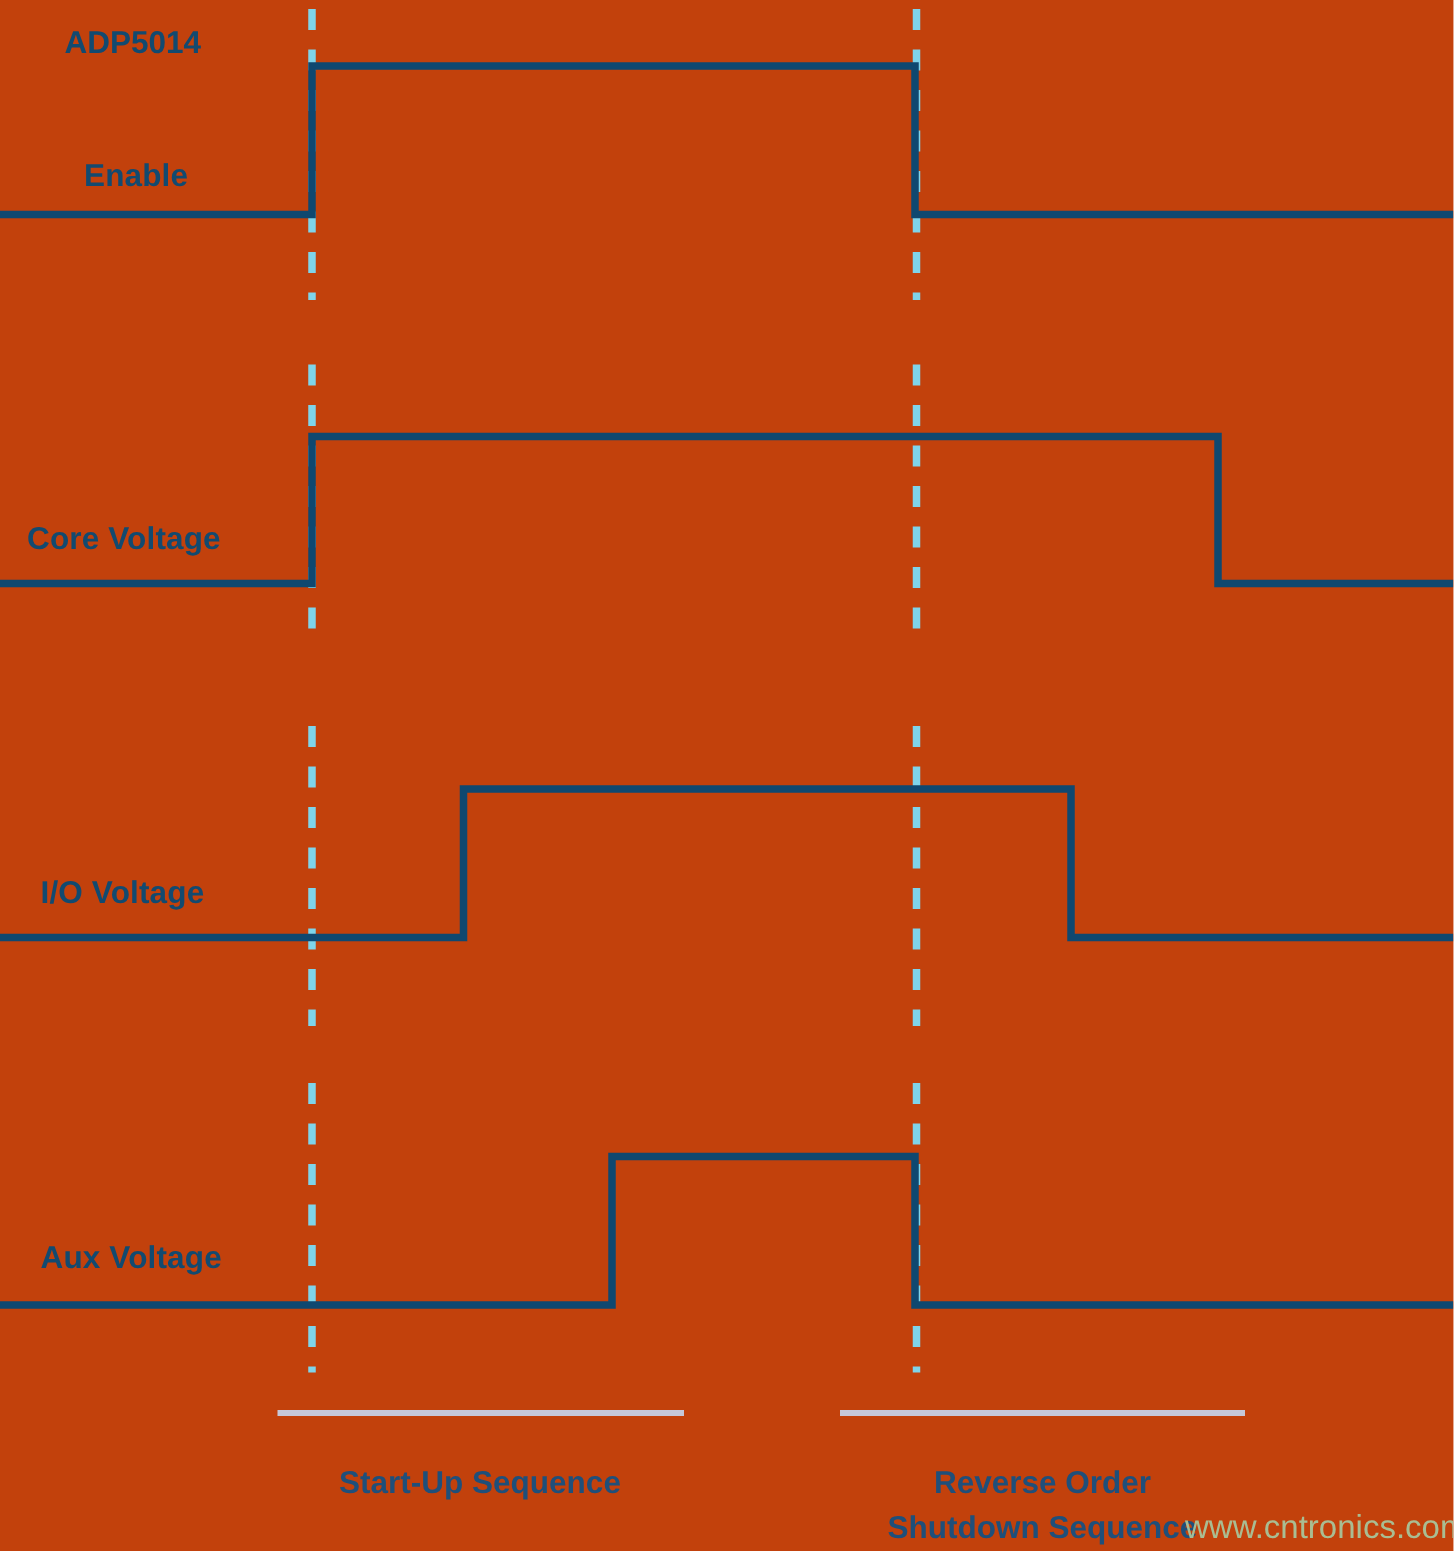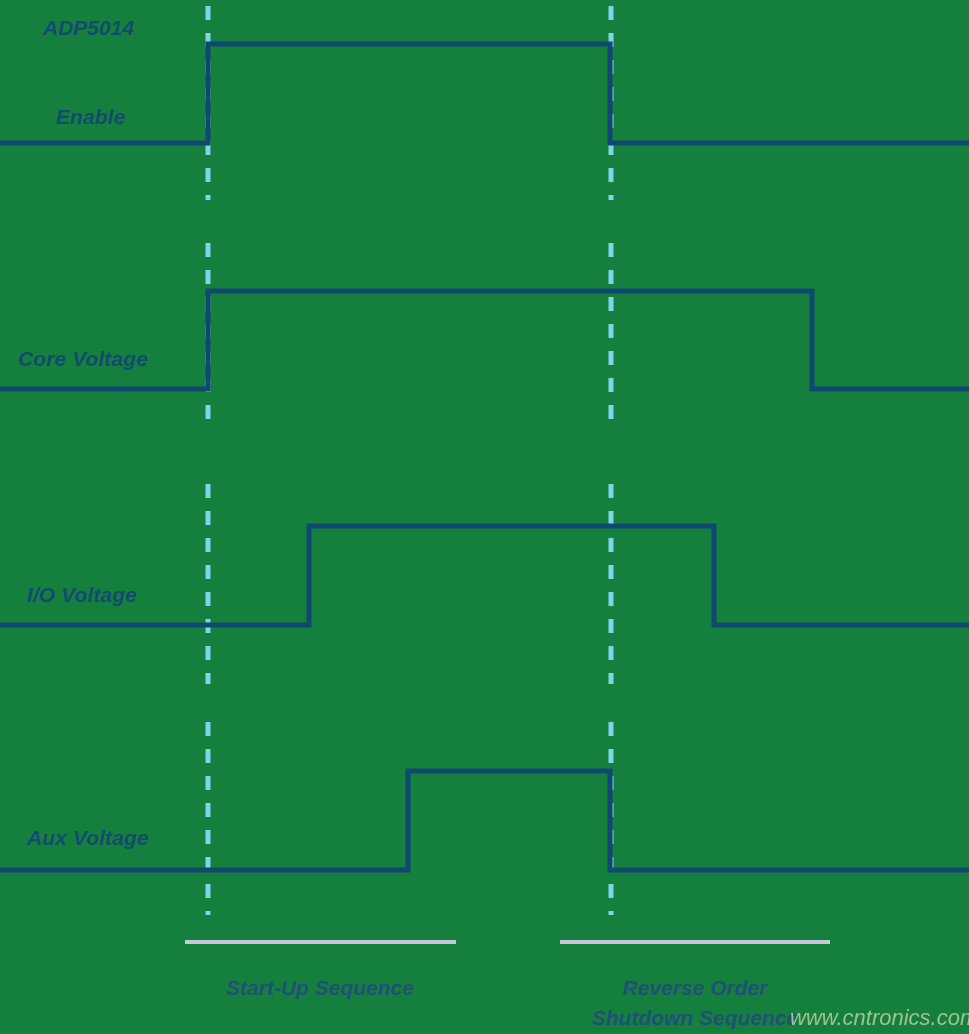--- a/index.html
+++ b/index.html
@@ -8,23 +8,22 @@
     padding: 0;
     background: #ffffff;
   }
   body {
     font-family: "Liberation Sans", sans-serif;
   }
   #diagram-root {
     position: relative;
     width: 969px;
     height: 1034px;
-    background: #15803d;
+    background: #c2410c;
     overflow: hidden;
-    font-style: italic;
   }
   #timing-svg {
     position: absolute;
     top: 0;
     left: 0;
     width: 969px;
     height: 1034px;
     display: block;
   }
   .wave-label {

